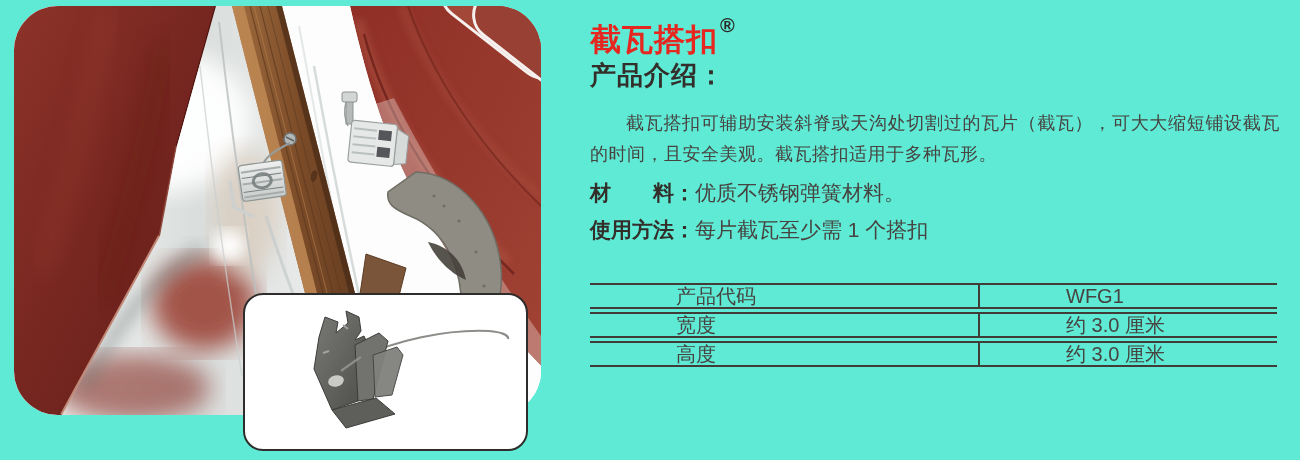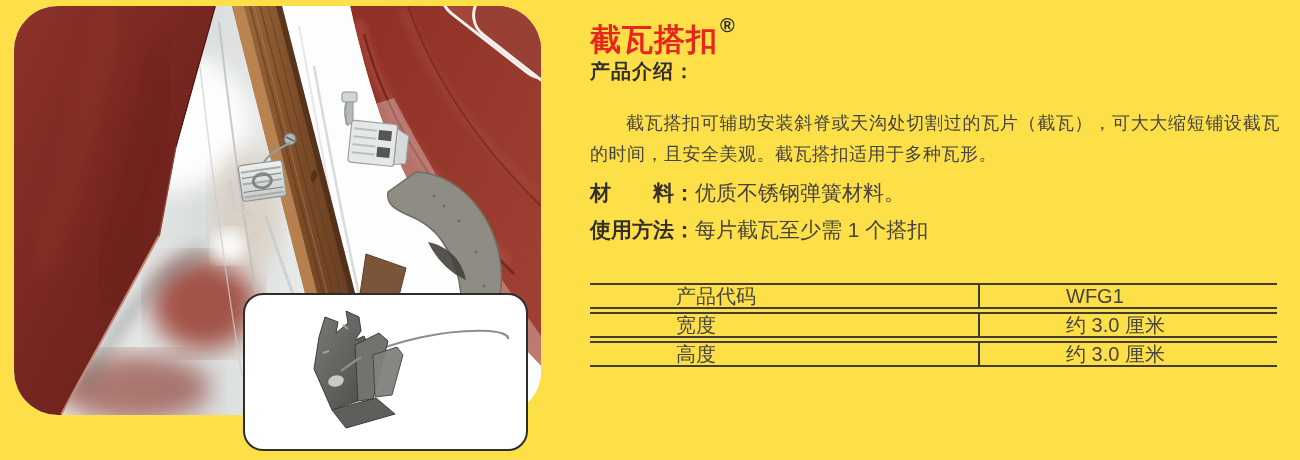--- a/index.html
+++ b/index.html
@@ -1,34 +1,34 @@
 <!DOCTYPE html>
 <html><head>
 <meta charset="utf-8">
 <style>
   * { box-sizing: border-box; margin: 0; padding: 0; }
   html,body { width:1300px; height:460px; background:#ffffff; overflow:hidden;
               font-family:"Liberation Sans","DejaVu Sans",sans-serif; }
-  .page { position:relative; width:1300px; height:460px; background:#fde047; }
+  .page { position:relative; width:1300px; height:460px; background:#5eead4; }
 
   
   .photo-wrap { position:absolute; left:14px; top:6px; width:527px; height:448px; }
   .photo { position:absolute; left:0; top:0; width:527px; height:409px;
            border-radius:44px; overflow:hidden; background:#ffffff; }
   .photo svg { display:block; }
   .inset { position:absolute; left:229px; top:287px; width:285px; height:158px;
            background:#ffffff; border:2px solid #2f2d2b; border-radius:20px;
            overflow:hidden; z-index:3; }
 
   
   .content { position:absolute; left:590px; top:0; width:690px; height:460px; }
   .title-row { position:absolute; left:0; top:14px; white-space:nowrap; }
   .title { font-size:31px; font-weight:700; color:#e6261f; letter-spacing:1px; }
   .rmark { font-size:20px; font-weight:700; color:#2b2724; vertical-align:18px; margin-left:2px; }
-  .section-heading { position:absolute; left:0; top:58px; font-size:20px; font-weight:700;
+  .section-heading { position:absolute; left:0; top:58px; font-size:26px; font-weight:700;
                      color:#332e2a; letter-spacing:1px; }
   .intro { position:absolute; left:0; top:108px; width:690px; font-size:18px;
            line-height:31px; color:#474340; text-indent:2em; text-align:justify;
            letter-spacing:0.5px; }
   .spec-line { position:absolute; left:0; font-size:21px; line-height:31px; color:#474340; }
   .spec-line.material { top:177px;text-align:right; }
   .spec-line.usage { top:208px;margin-top:6px; }
   .spec-line .lbl { font-weight:700; color:#332e2a; }
 
   

